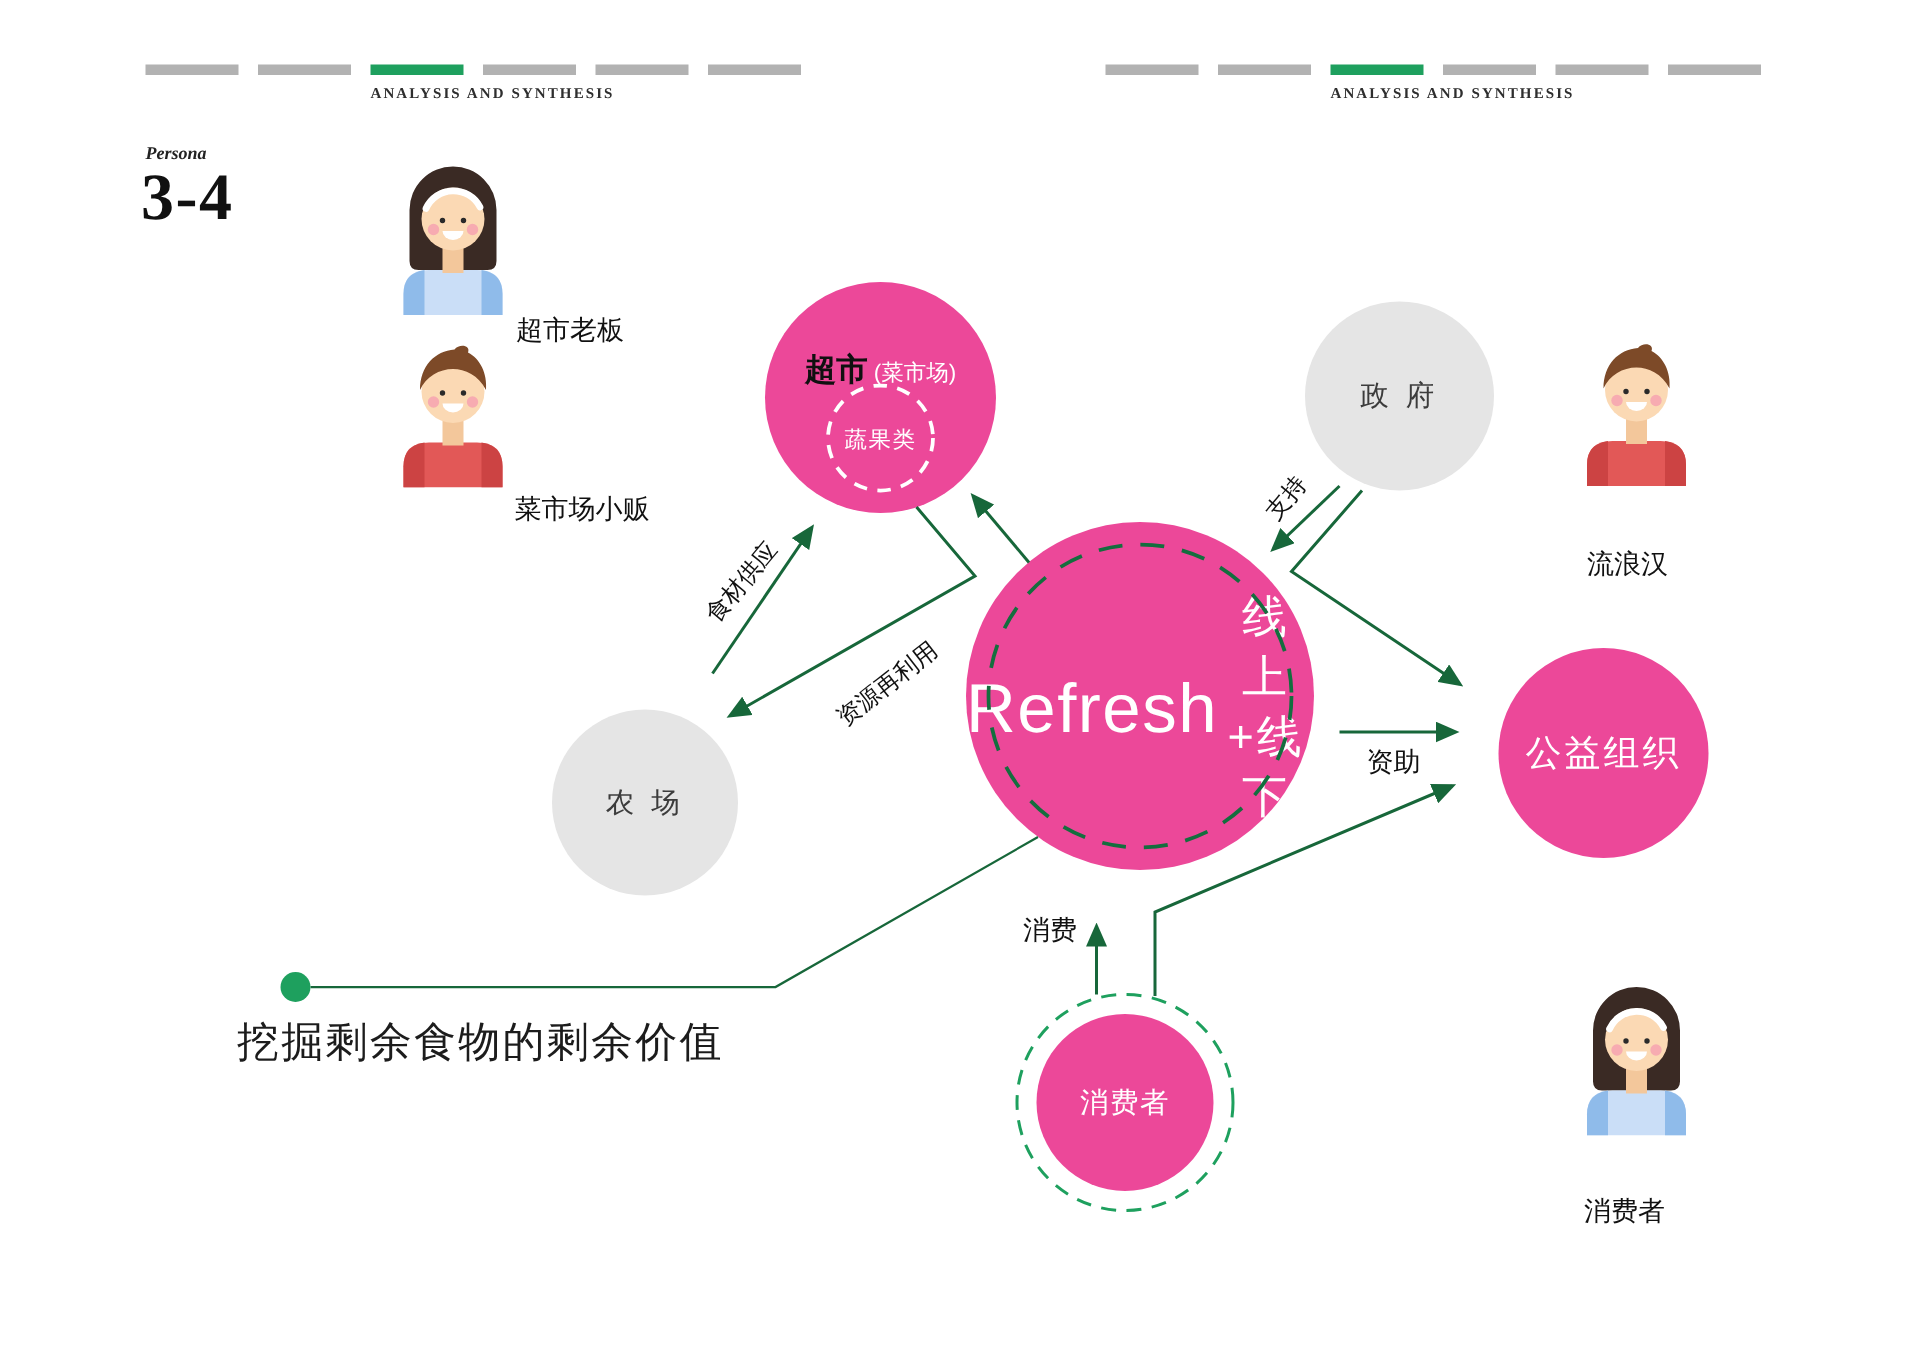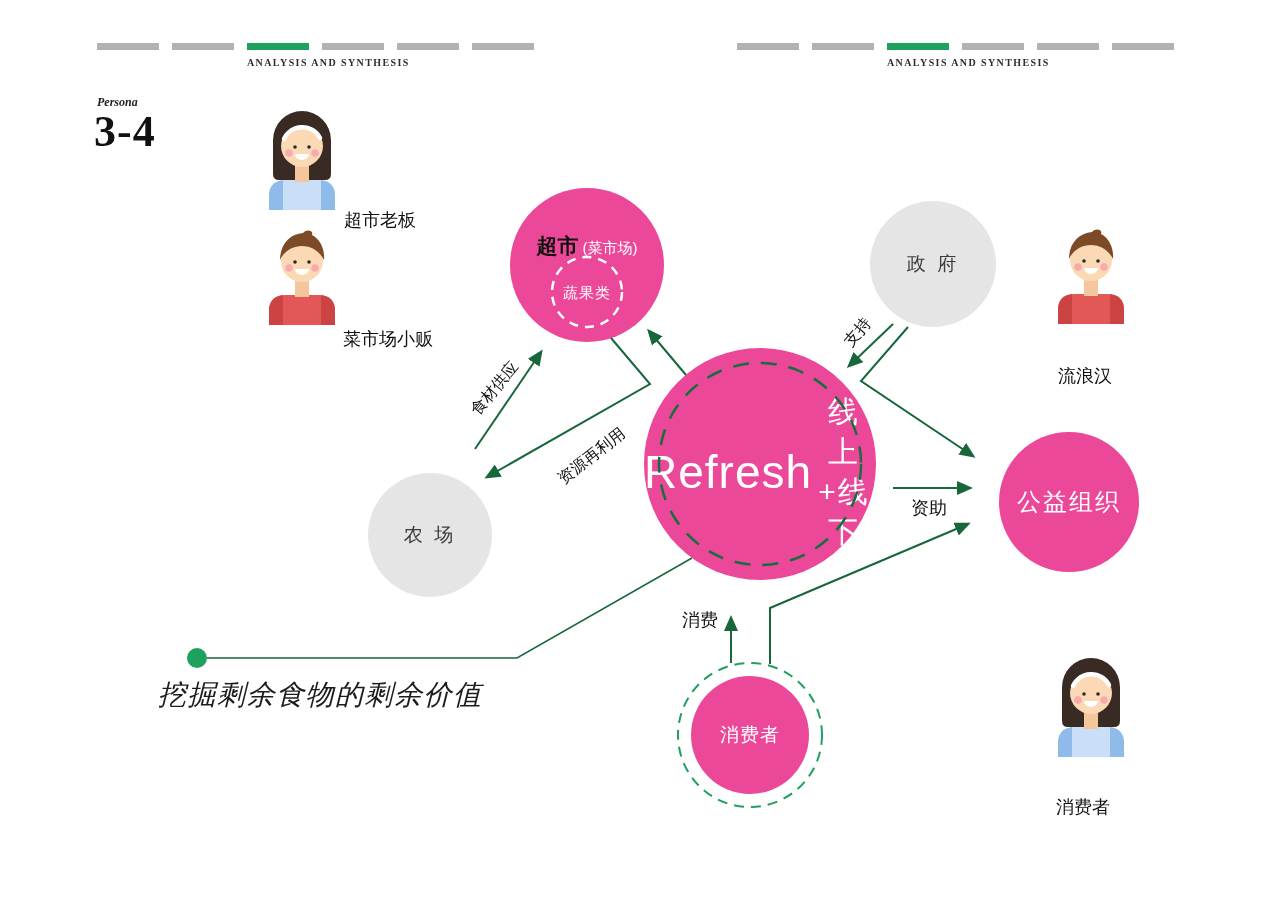--- a/index.html
+++ b/index.html
@@ -73,21 +73,21 @@
 
   
   .edge-label {
     position:absolute; z-index:6; font-size:16px; color:#111;
     white-space:nowrap; text-align:center;
   }
   .edge-label.big { font-size:18px; }
 
   .tagline {
     left:158px; top:676px; z-index:6;
-    font-size:28px; font-weight:500; color:#1c1c1c; letter-spacing:1.5px;font-style:italic;
+    font-size:28px; font-weight:500; color:#1c1c1c; letter-spacing:1.5px;
   }
 </style>
 </head>
 <body>
 
 <div class="header" style="left:97px">
   <div class="bars">
     <span class="bar"></span>
     <span class="bar"></span>
     <span class="bar active"></span>

